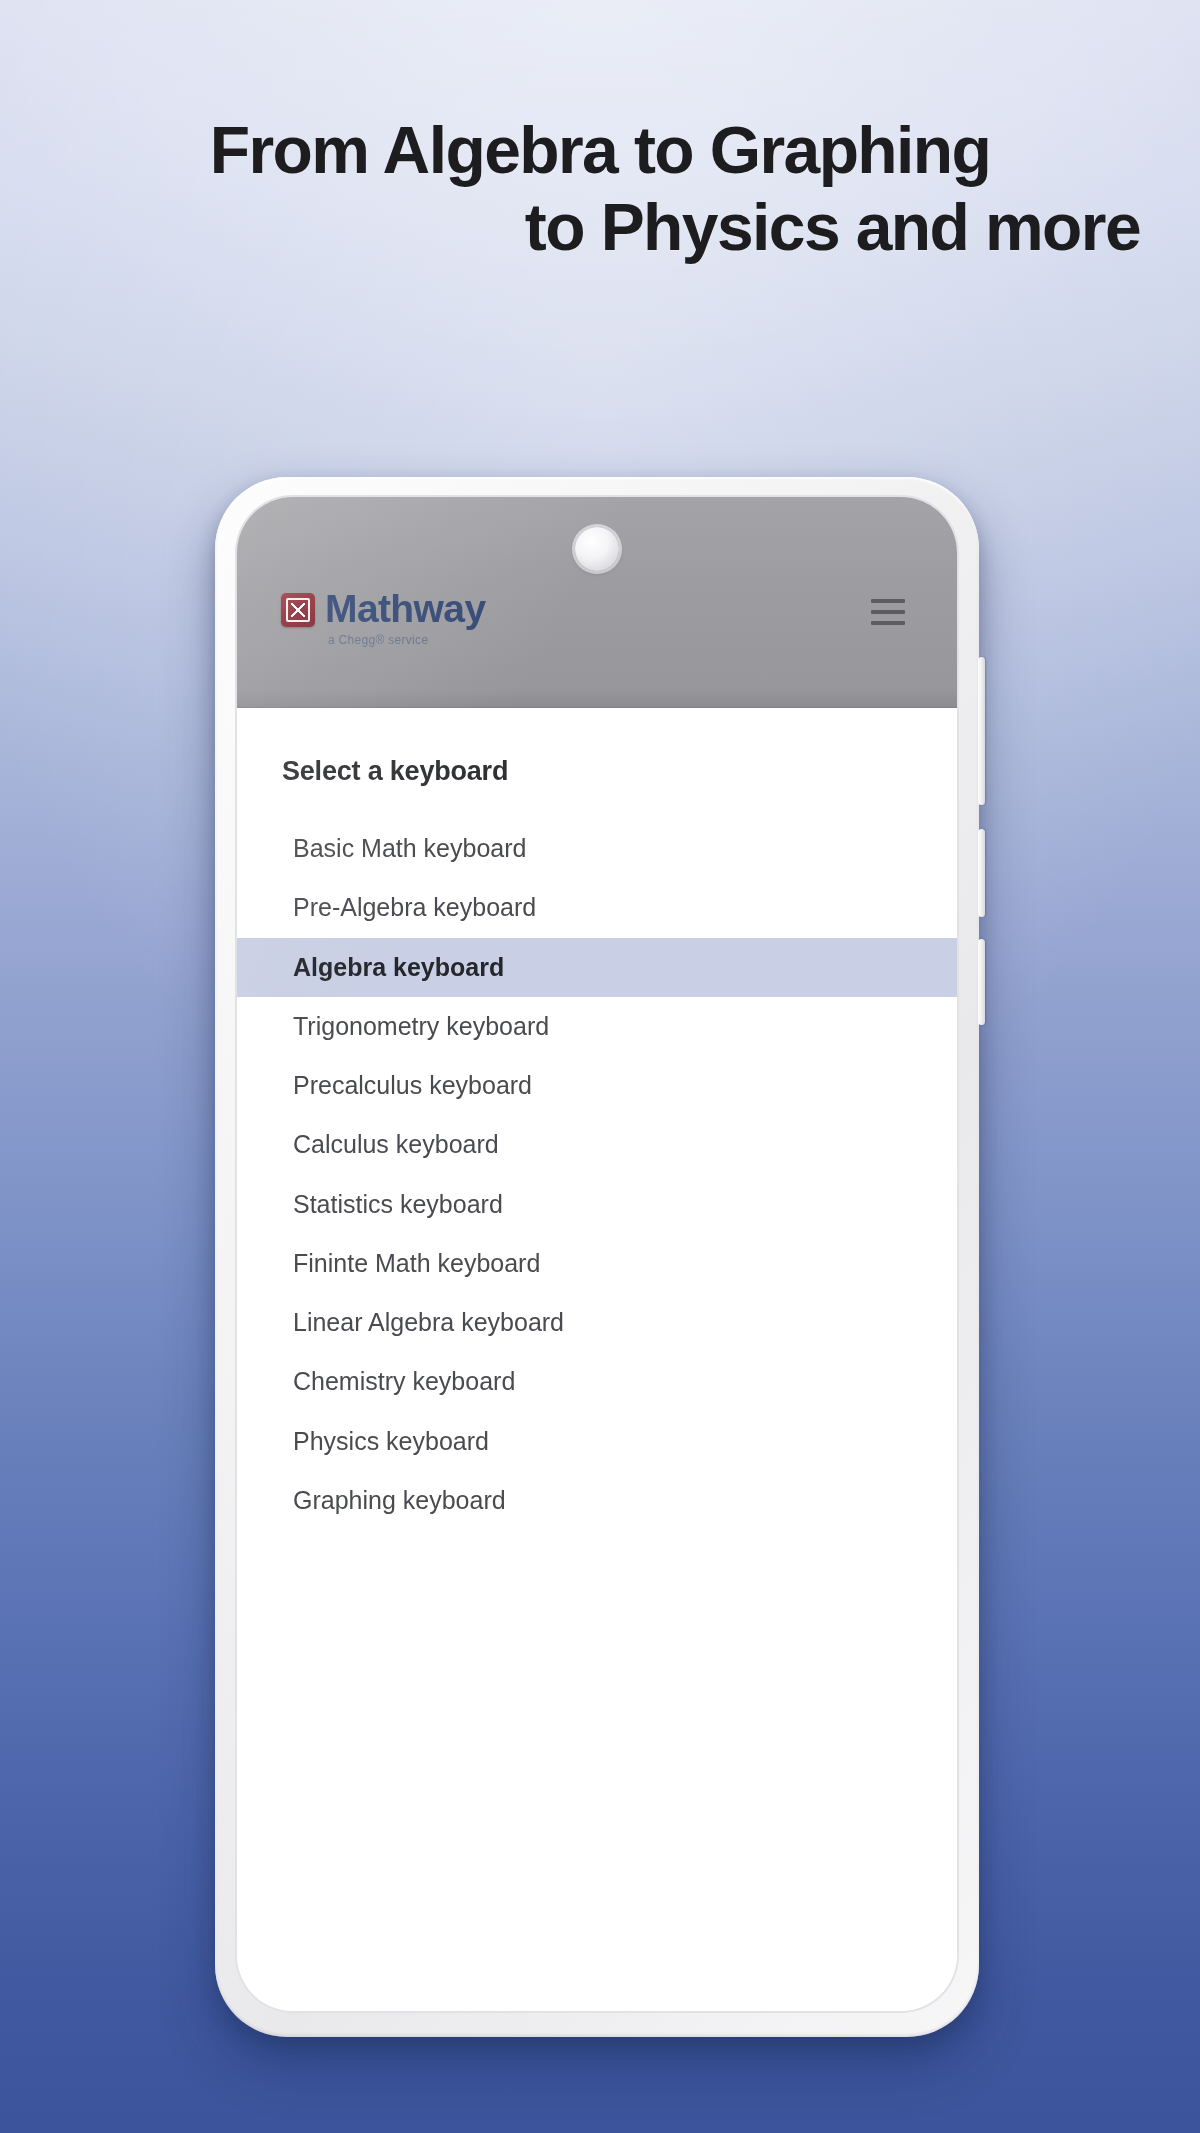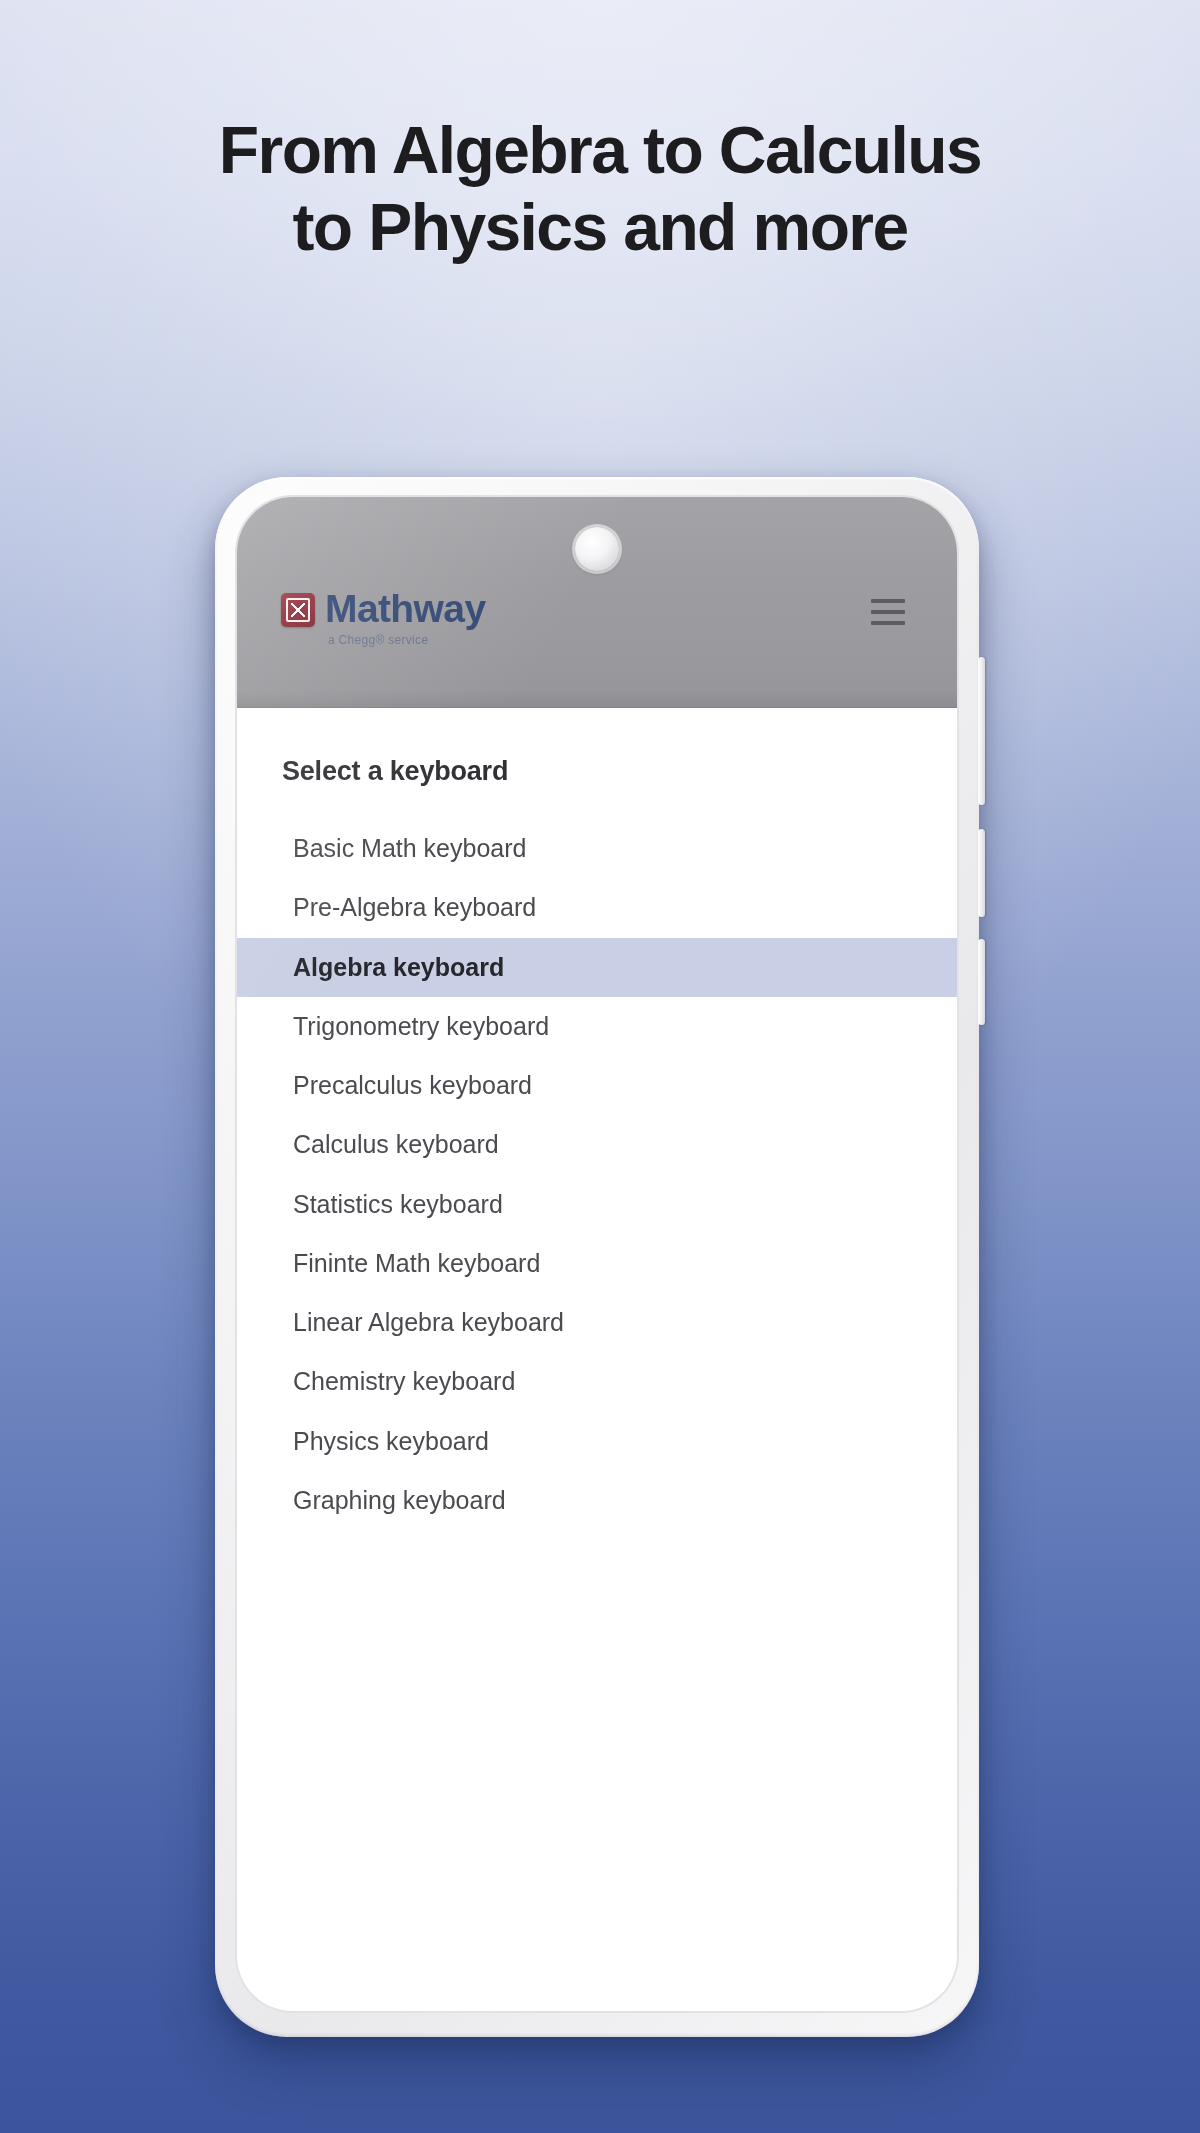--- a/index.html
+++ b/index.html
@@ -42,21 +42,21 @@
     top:112px; left:0; right:0;
     text-align:center;
     color:#1d1d1f;
     font-size:66px;
     line-height:1.16;
     font-weight:bold;
     letter-spacing:-1.6px;
     padding:0 60px;
     text-shadow:0 1px 0 rgba(255,255,255,0.25);
   }
-  .headline .l2{ display:block; }
+  .headline .l2{ display:block;text-align:right; }
 
   
   .phone{
     position:absolute;
     left:215px;
     top:477px;
     width:764px;
     height:1560px;
     border-radius:72px;
     background: linear-gradient(125deg, #fdfdfd 0%, #f3f3f4 35%, #e9e9ec 62%, #f7f7f8 100%);
@@ -221,21 +221,21 @@
     background: linear-gradient(118deg, rgba(255,255,255,0.16) 0%, rgba(255,255,255,0) 26%);
   }
 </style>
 </head>
 <body>
 
 <div class="bg-vignette"></div>
 <div class="bg-glow"></div>
 
 <div class="headline">
-  <span>From Algebra to Calculus</span>
+  <span>From Algebra to Graphing</span>
   <span class="l2">to Physics and more</span>
 </div>
 
 <div class="phone">
 
   <div class="side-btn b1"></div>
   <div class="side-btn b2"></div>
   <div class="side-btn b3"></div>
 
   <div class="phone-inner">

